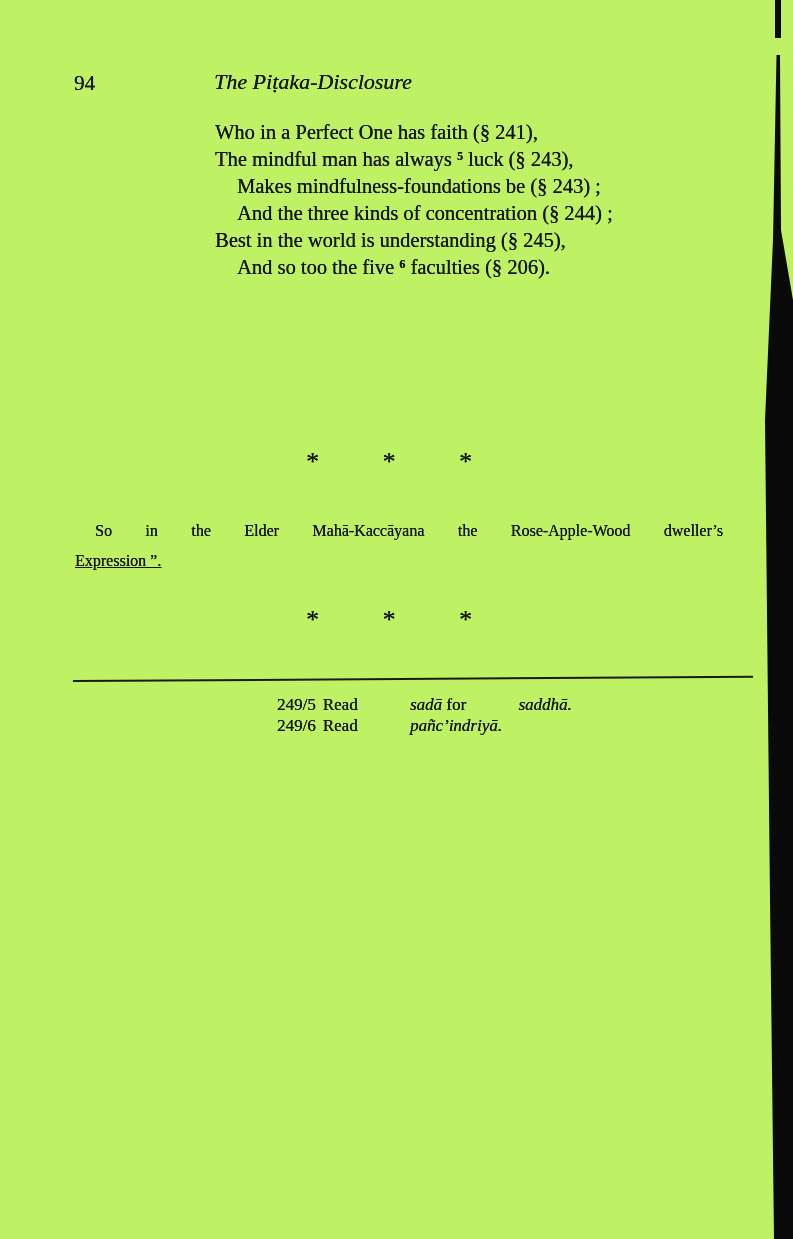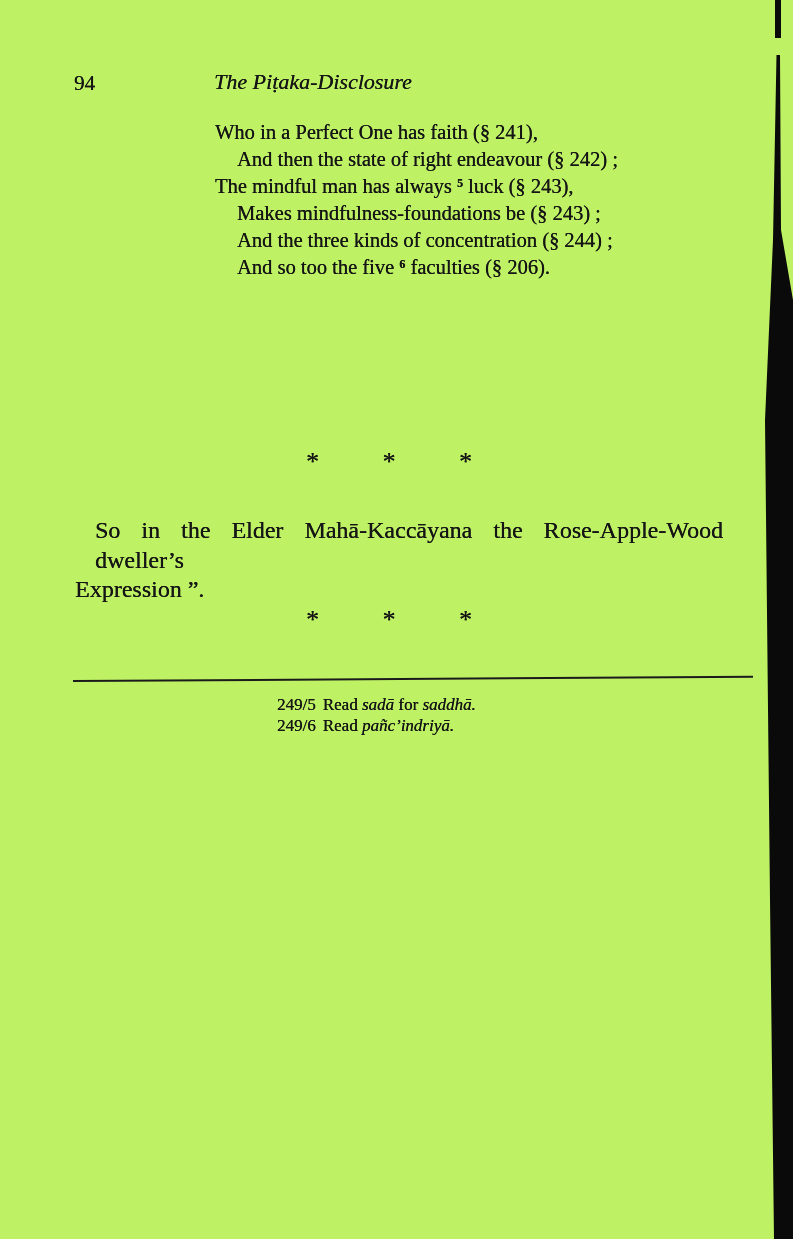--- a/index.html
+++ b/index.html
@@ -53,68 +53,68 @@
     font-size: 26px;
     line-height: 26px;
   }
   .asterisk-row-1 { top: 449px; }
   .asterisk-row-2 { top: 607px; }
 
   .colophon {
     position: absolute;
     left: 75px; top: 516px;
     width: 648px;
-    font-size: 24px;
+    font-size: 16px;
     line-height: 29.5px;
   }
   .colophon-line { text-align: justify; text-align-last: justify; }
   .colophon-line.first { padding-left: 20px; }
-  .colophon-line.last { text-align: left; text-align-last: left; }
+  .colophon-line.last { text-align: left; text-align-last: left; text-decoration: underline; }
 
   .footnote-rule {
     position: absolute;
     left: 73px; top: 680px;
     width: 680px; height: 2.4px;
     background: #1b1b1b;
     transform: rotate(-0.35deg);
     transform-origin: left center;
   }
 
   .footnotes {
     position: absolute;
     left: 277px; top: 694px;
     font-size: 17px;
     line-height: 21px;
     white-space: nowrap;
   }
   .footnote-ref { font-weight: normal; }
-  .footnote i { font-style: italic; }
+  .footnote i { font-style: italic; margin-left: 48px; }
   .fn-gap { display: inline-block; width: 7px; }
 
   .scan-artifact {
     position: absolute;
     left: 760px; top: 0;
     width: 33px; height: 1239px;
   }
 </style>
 </head>
 <body>
 
 <div class="page">
 
   <div class="page-number">94</div>
 
   <div class="running-head">The Piṭaka-Disclosure</div>
 
   <div class="verse-block">
     <div class="verse-line">Who in a Perfect One has faith (§ 241),</div>
-    <div class="verse-line indent">And then the state of right endeavour (§ 242) ;</div>
     <div class="verse-line"><span>The mindful man has always </span><sup>5</sup><span> luck (§ 243),</span></div>
     <div class="verse-line indent">Makes mindfulness-foundations be (§ 243) ;</div>
     <div class="verse-line indent">And the three kinds of concentration (§ 244) ;</div>
+    <div class="verse-line">Best in the world is understanding (§ 245),</div>
     <div class="verse-line indent"><span>And so too the five </span><sup>6</sup><span> faculties (§ 206).</span></div>
   </div>
 
   <div class="asterisk-row asterisk-row-1">
     <span>*</span>
     <span>*</span>
     <span>*</span>
   </div>
 
   <div class="colophon">

